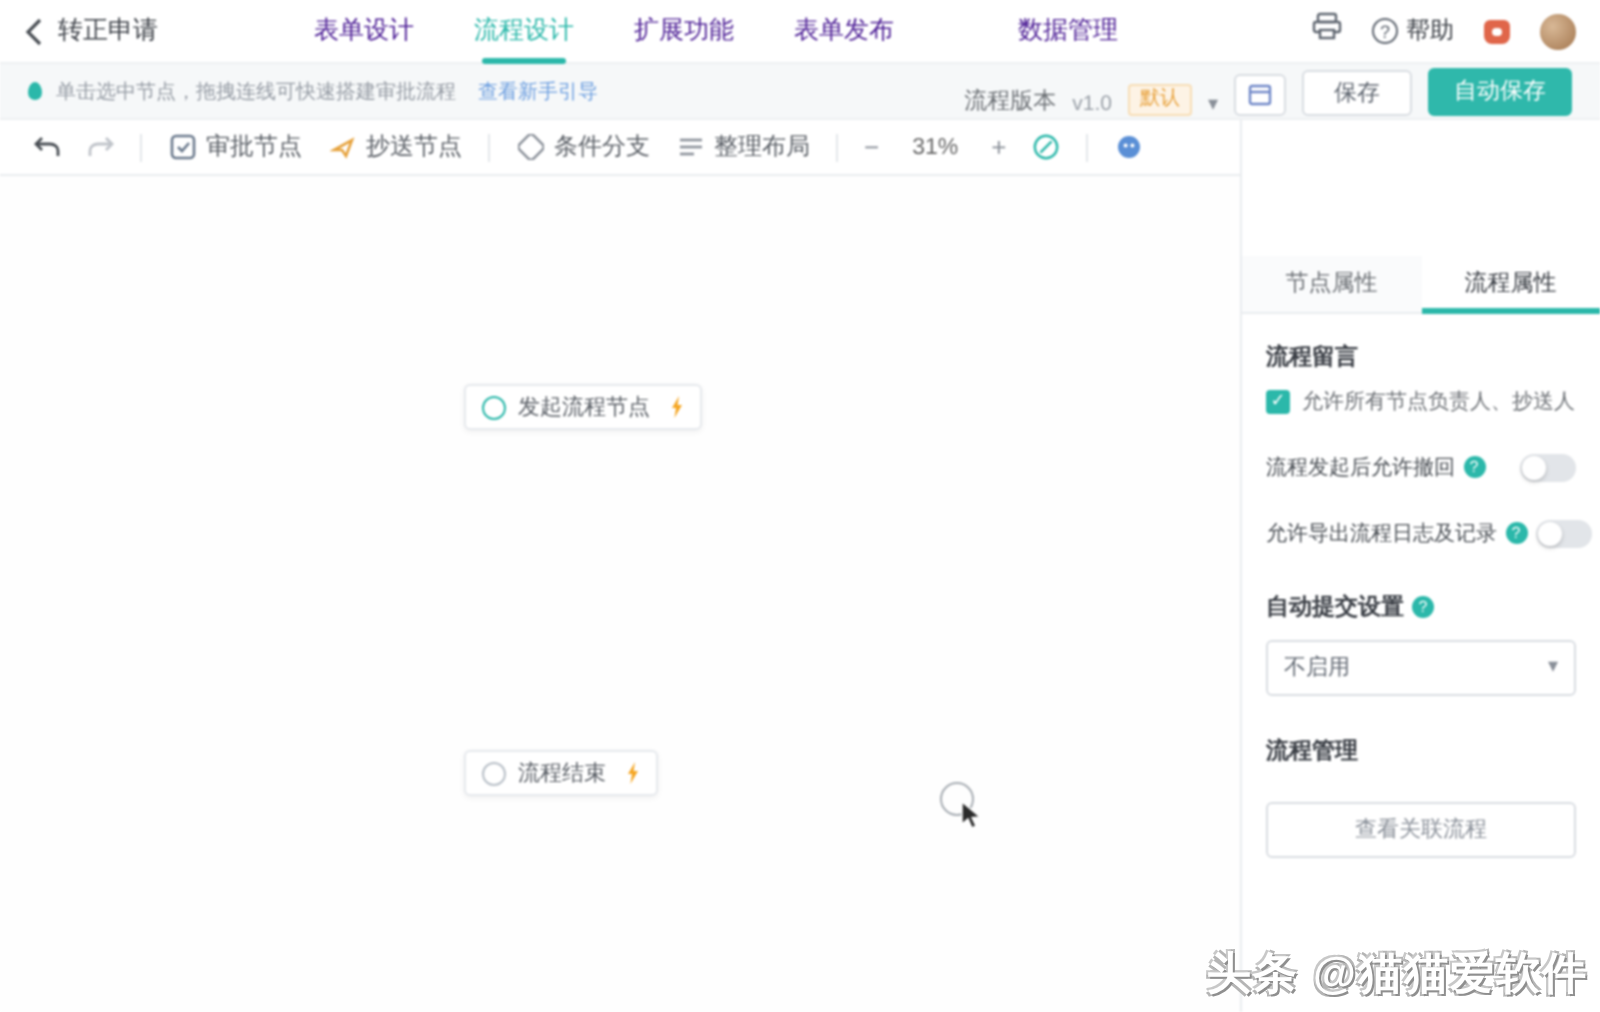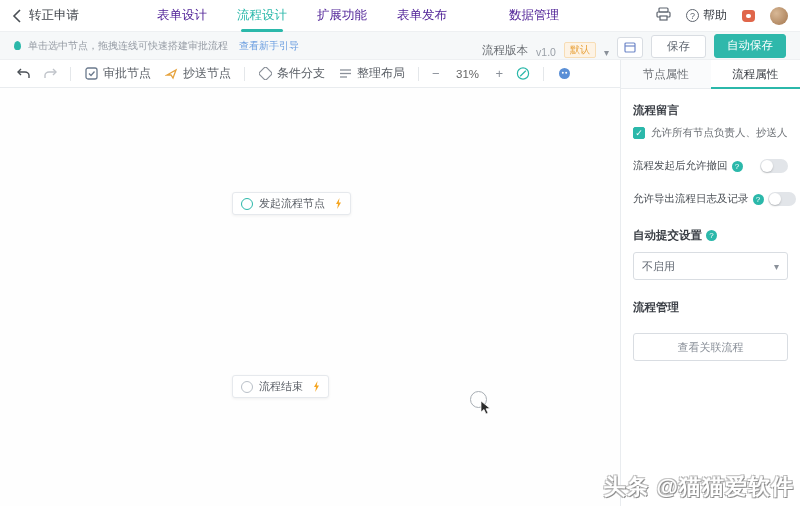--- a/index.html
+++ b/index.html
@@ -70,21 +70,21 @@
           white-space:nowrap; }
   .ring { width:12px; height:12px; border-radius:50%; flex:0 0 auto; }
   .ring-teal { border:1.5px solid #2bb8aa; }
   .ring-gray { border:1.5px solid #b9c0c8; }
   .warn { margin-left:4px; flex:0 0 auto; display:flex; }
   .cursor-fx { position:absolute; left:470px; top:303px; width:26px; height:26px; }
   .cursor-ring { position:absolute; left:0; top:0; width:17px; height:17px; border-radius:50%;
                  border:1.5px solid #a7adb3; }
 
   
-  .panel { width:180px; background:#fff; border-left:1px solid #e9ecef; display:flex; flex-direction:column; }
+  .panel { width:180px; background:#fff; border-left:1px solid #e9ecef; display:flex; flex-direction:column;justify-content:center; }
   .panel-tabs { display:flex; height:29px; border-bottom:1px solid #e9ecef; }
   .panel-tab { flex:1; display:flex; align-items:center; justify-content:center; font-size:11.5px;
                color:#6c7075; background:#fafbfc; cursor:pointer; position:relative; }
   .panel-tab.active { background:#fff; color:#3c4047; }
   .panel-tab.active::after { content:""; position:absolute; left:0; bottom:-1px; width:100%;
                height:2.5px; background:#2bb8aa; }
   .panel-body { padding:10px 12px; }
   .sec-title { font-size:11.5px; font-weight:bold; color:#3c4047; margin:4px 0 8px; }
   .cb-row { display:flex; align-items:center; gap:6px; margin:8px 0; font-size:10.5px; color:#6c7075;
             white-space:nowrap; overflow:hidden; cursor:pointer; }

